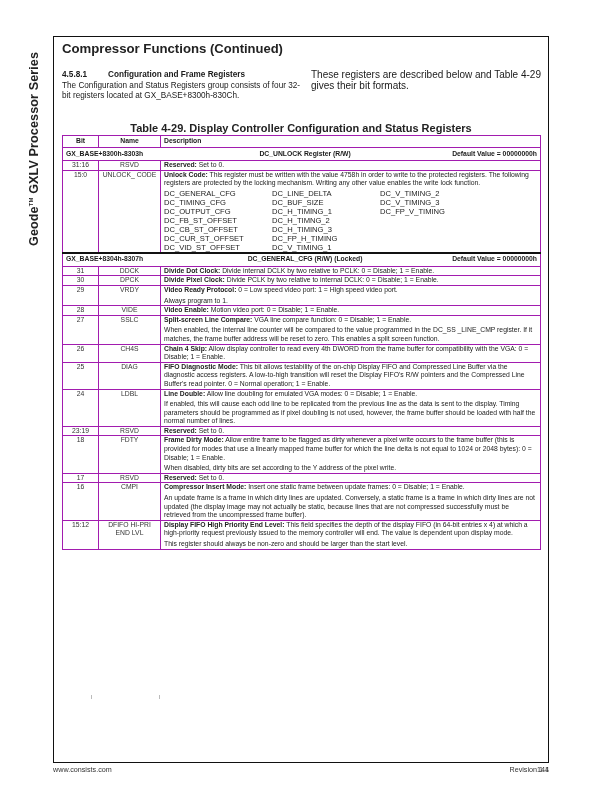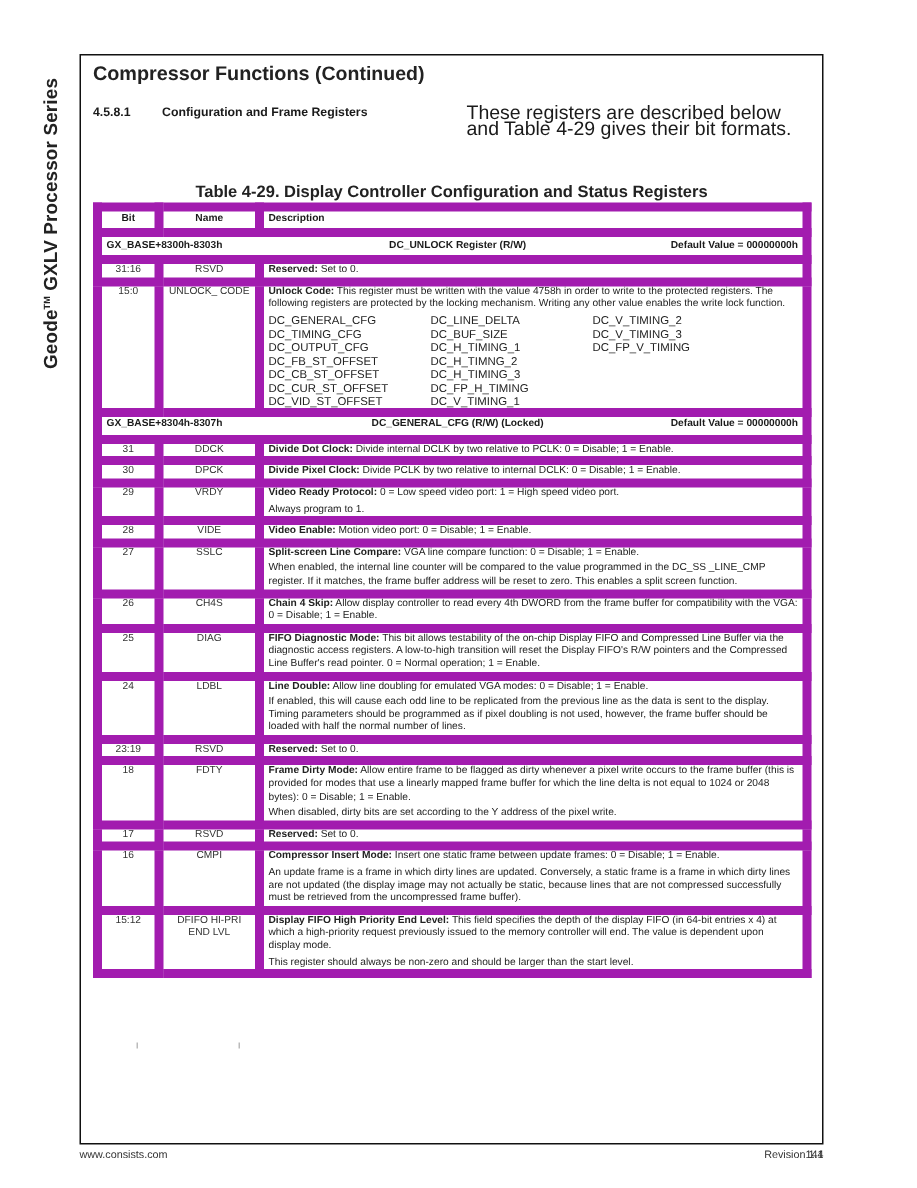--- a/index.html
+++ b/index.html
@@ -7,28 +7,28 @@
          font-family: "Liberation Sans", sans-serif; color: #1a1a1a; }
   .side-label { position: absolute; left: 27px; top: 246px; width: 230px; height: 14px;
                 transform-origin: 0 0; transform: rotate(-90deg);
                 font-weight: bold; font-size: 12.6px; white-space: nowrap; color: #222; letter-spacing: 0.1px; }
   .side-label sup { font-size: 6px; vertical-align: 5px; }
   .frame { position: absolute; left: 53px; top: 36px; width: 496px; height: 727px;
            border-top: 1px solid #111; border-left: 1px solid #111; border-right: 1px solid #111; border-bottom: 1px solid #111; box-sizing: border-box; }
   .page-title { position: absolute; left: 62px; top: 41px; font-size: 13.2px; font-weight: bold; color: #222; }
   .page-title .cont { font-size: 13px; }
   .col-left { position: absolute; left: 62px; top: 70px; width: 240px; font-size: 8.2px; line-height: 10.6px; }
-  .col-right { position: absolute; left: 311px; top: 70px; width: 232px; font-size: 13px; line-height: 10.6px; }
+  .col-right { position: absolute; left: 311px; top: 70px; width: 232px; font-size: 10px; line-height: 10.6px; }
   .sec-num { font-weight: bold; margin-right: 21px; }
   .sec-title { font-weight: bold; }
   .table-caption { position: absolute; left: 62px; width: 478px; top: 122px; text-align: center;
                    font-weight: bold; font-size: 11px; color: #222; }
   table.reg { position: absolute; left: 62px; top: 135px; width: 479px; border-collapse: collapse;
               font-size: 6.8px; line-height: 8.6px; }
-  table.reg td, table.reg th { border: 6px solid #a21caf; vertical-align: top; padding: 0 3px; }
+  table.reg td, table.reg th { border: 1px solid #a21caf; vertical-align: top; padding: 0 3px; }
   table.reg th { font-weight: bold; height: 11px; text-align: center; vertical-align: middle; }
   table.reg th.desc { text-align: left; }
   .c-bit { width: 29px; text-align: center; }
   .c-name { width: 55px; text-align: center; }
   td.bit, td.name { text-align: center; color: #333; padding-top: 1px; }
   td.desc { padding-top: 1px; padding-bottom: 1px; color: #222; }
   td.desc p { margin: 0; }
   td.desc p + p { margin-top: 2px; }
   tr.section td { font-weight: bold; height: 12px; vertical-align: middle; padding: 0 3px; }
   tr.section .sec-wrap { display: flex; justify-content: space-between; align-items: center; }
@@ -51,20 +51,21 @@
 
 <div class="frame"></div>
 
 <div class="page-title">
   <span>Compressor Functions</span>
   <span class="cont">(Continued)</span>
 </div>
 
 <div class="col-left">
   <div><span class="sec-num">4.5.8.1</span><span class="sec-title">Configuration and Frame Registers</span></div>
+  <div>The Configuration and Status Registers group consists of four 32-bit registers located at GX_BASE+8300h-830Ch.</div>
 </div>
 <div class="col-right">
   <div>These registers are described below and Table 4-29 gives their bit formats.</div>
 </div>
 
 <div class="table-caption">Table 4-29.  Display Controller Configuration and Status Registers</div>
 
 <table class="reg" id="regtable">
   <thead>
     <tr>

